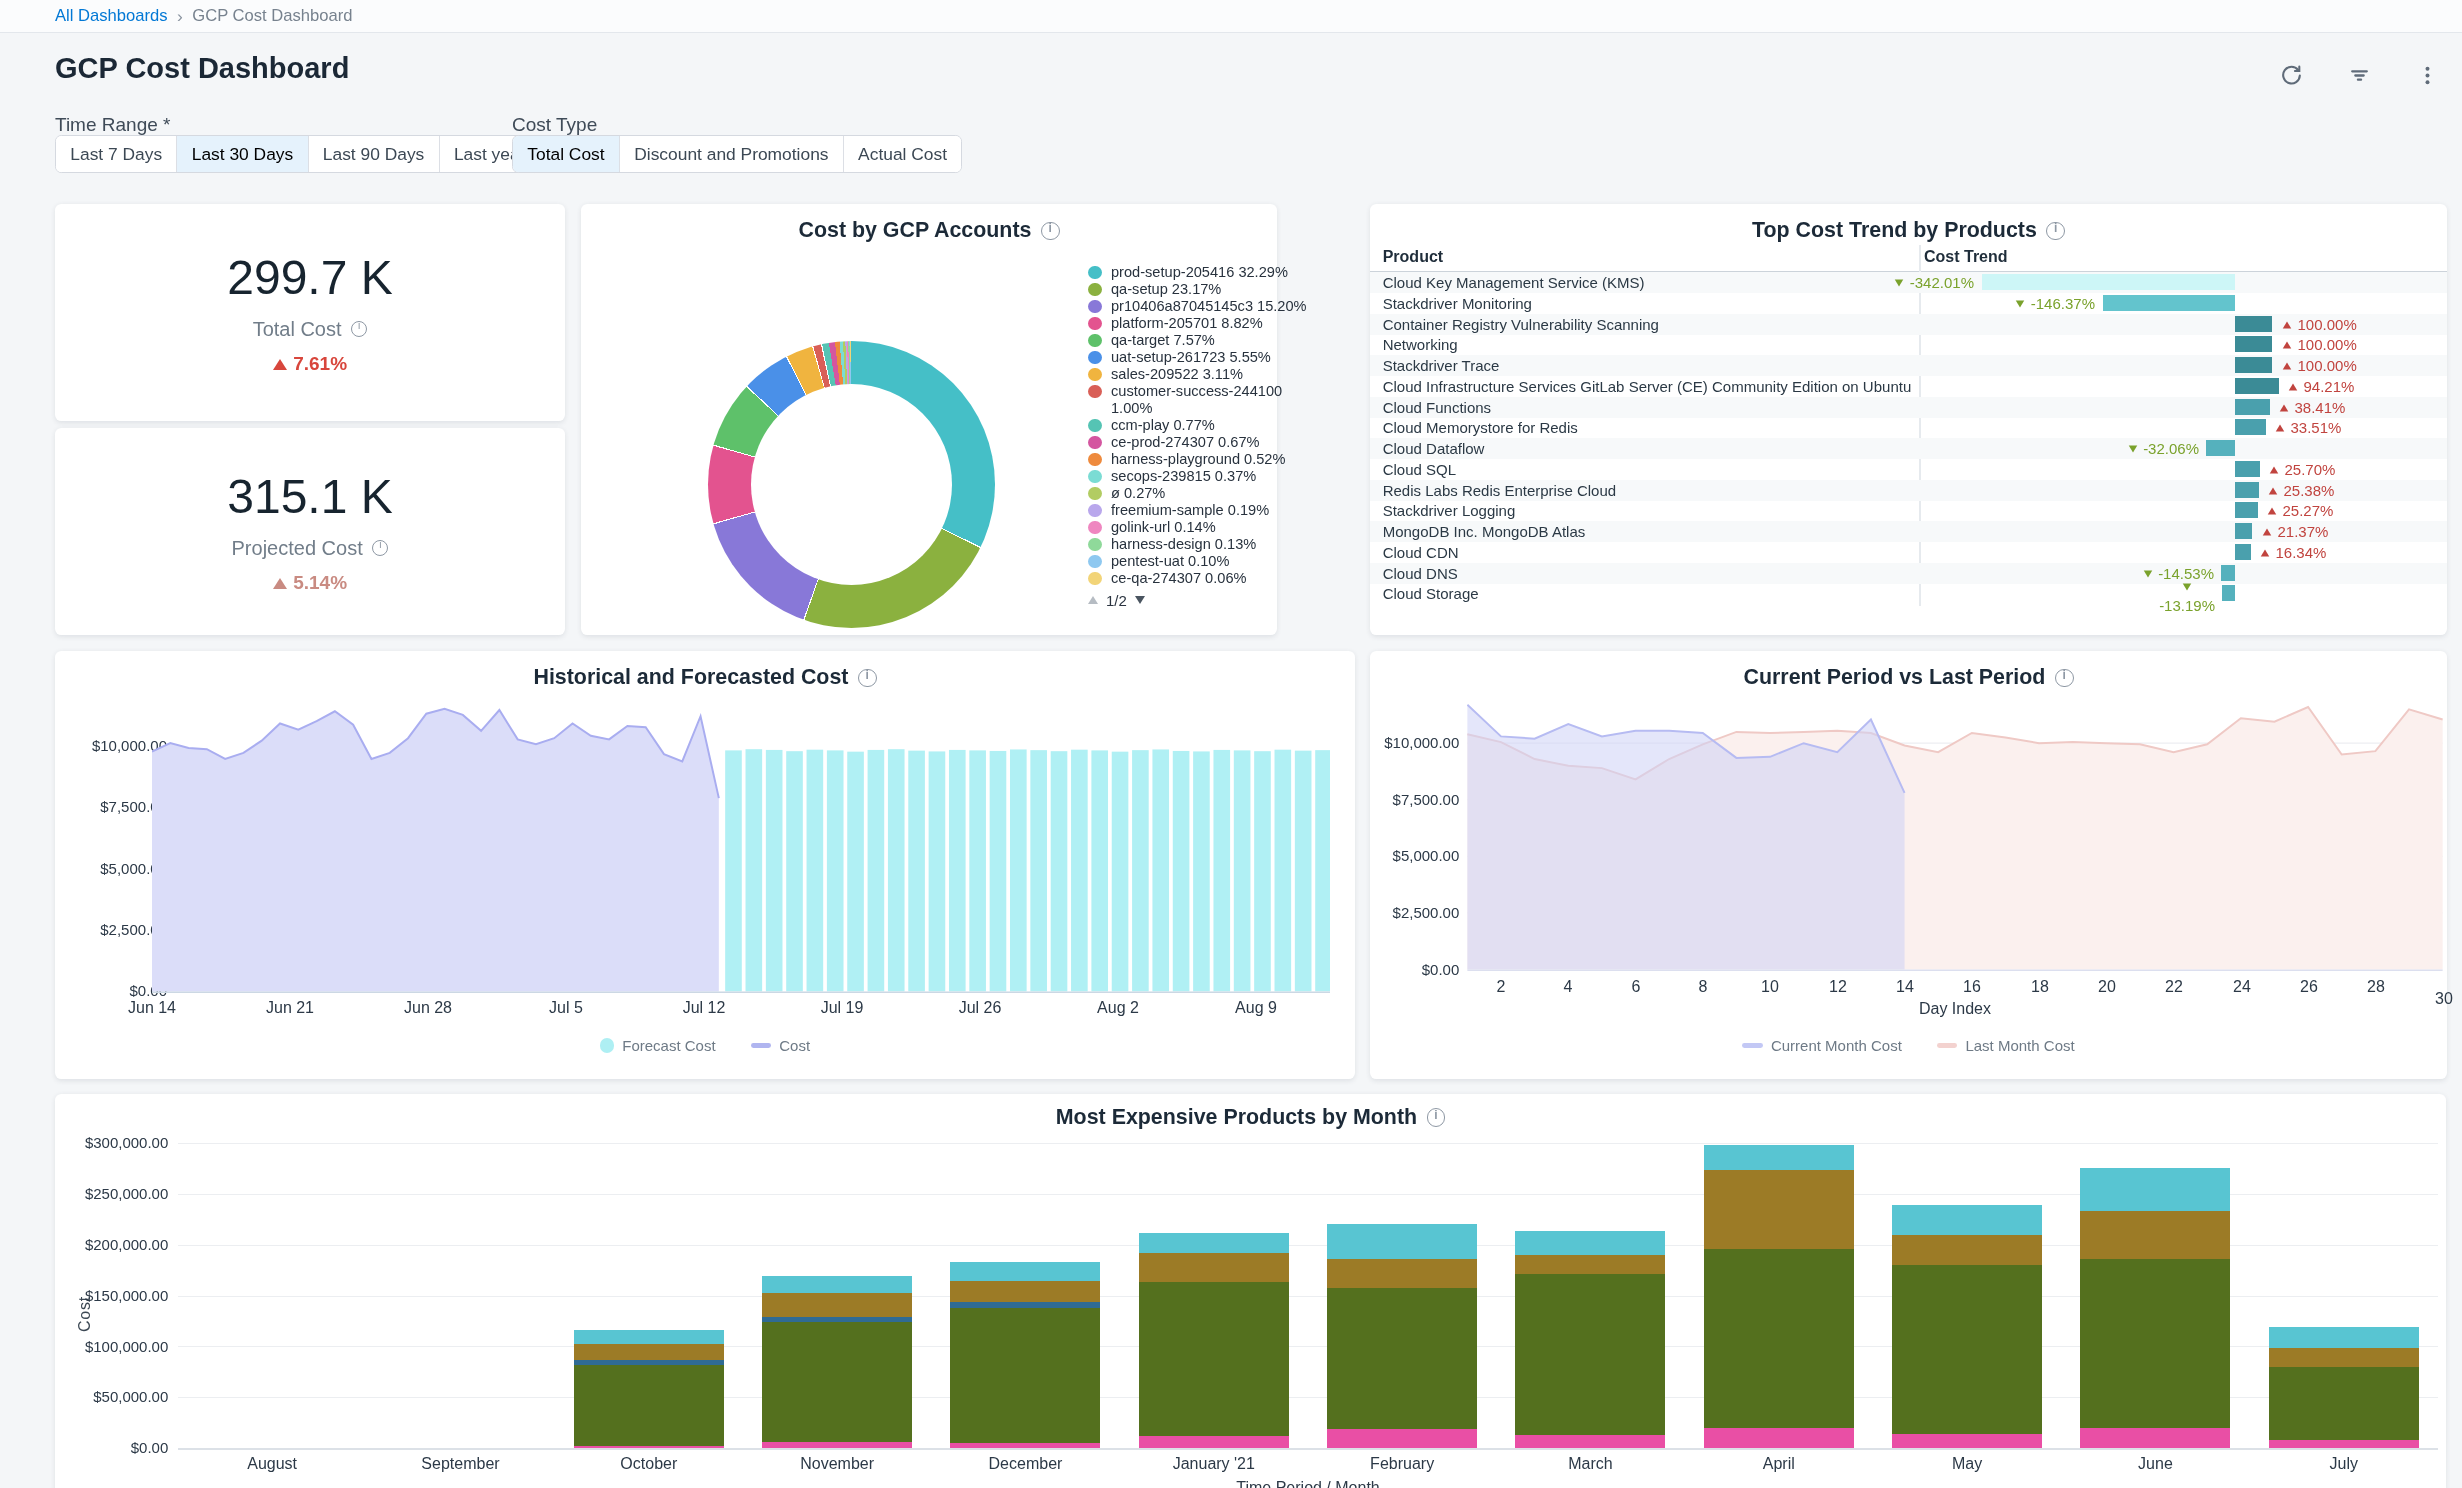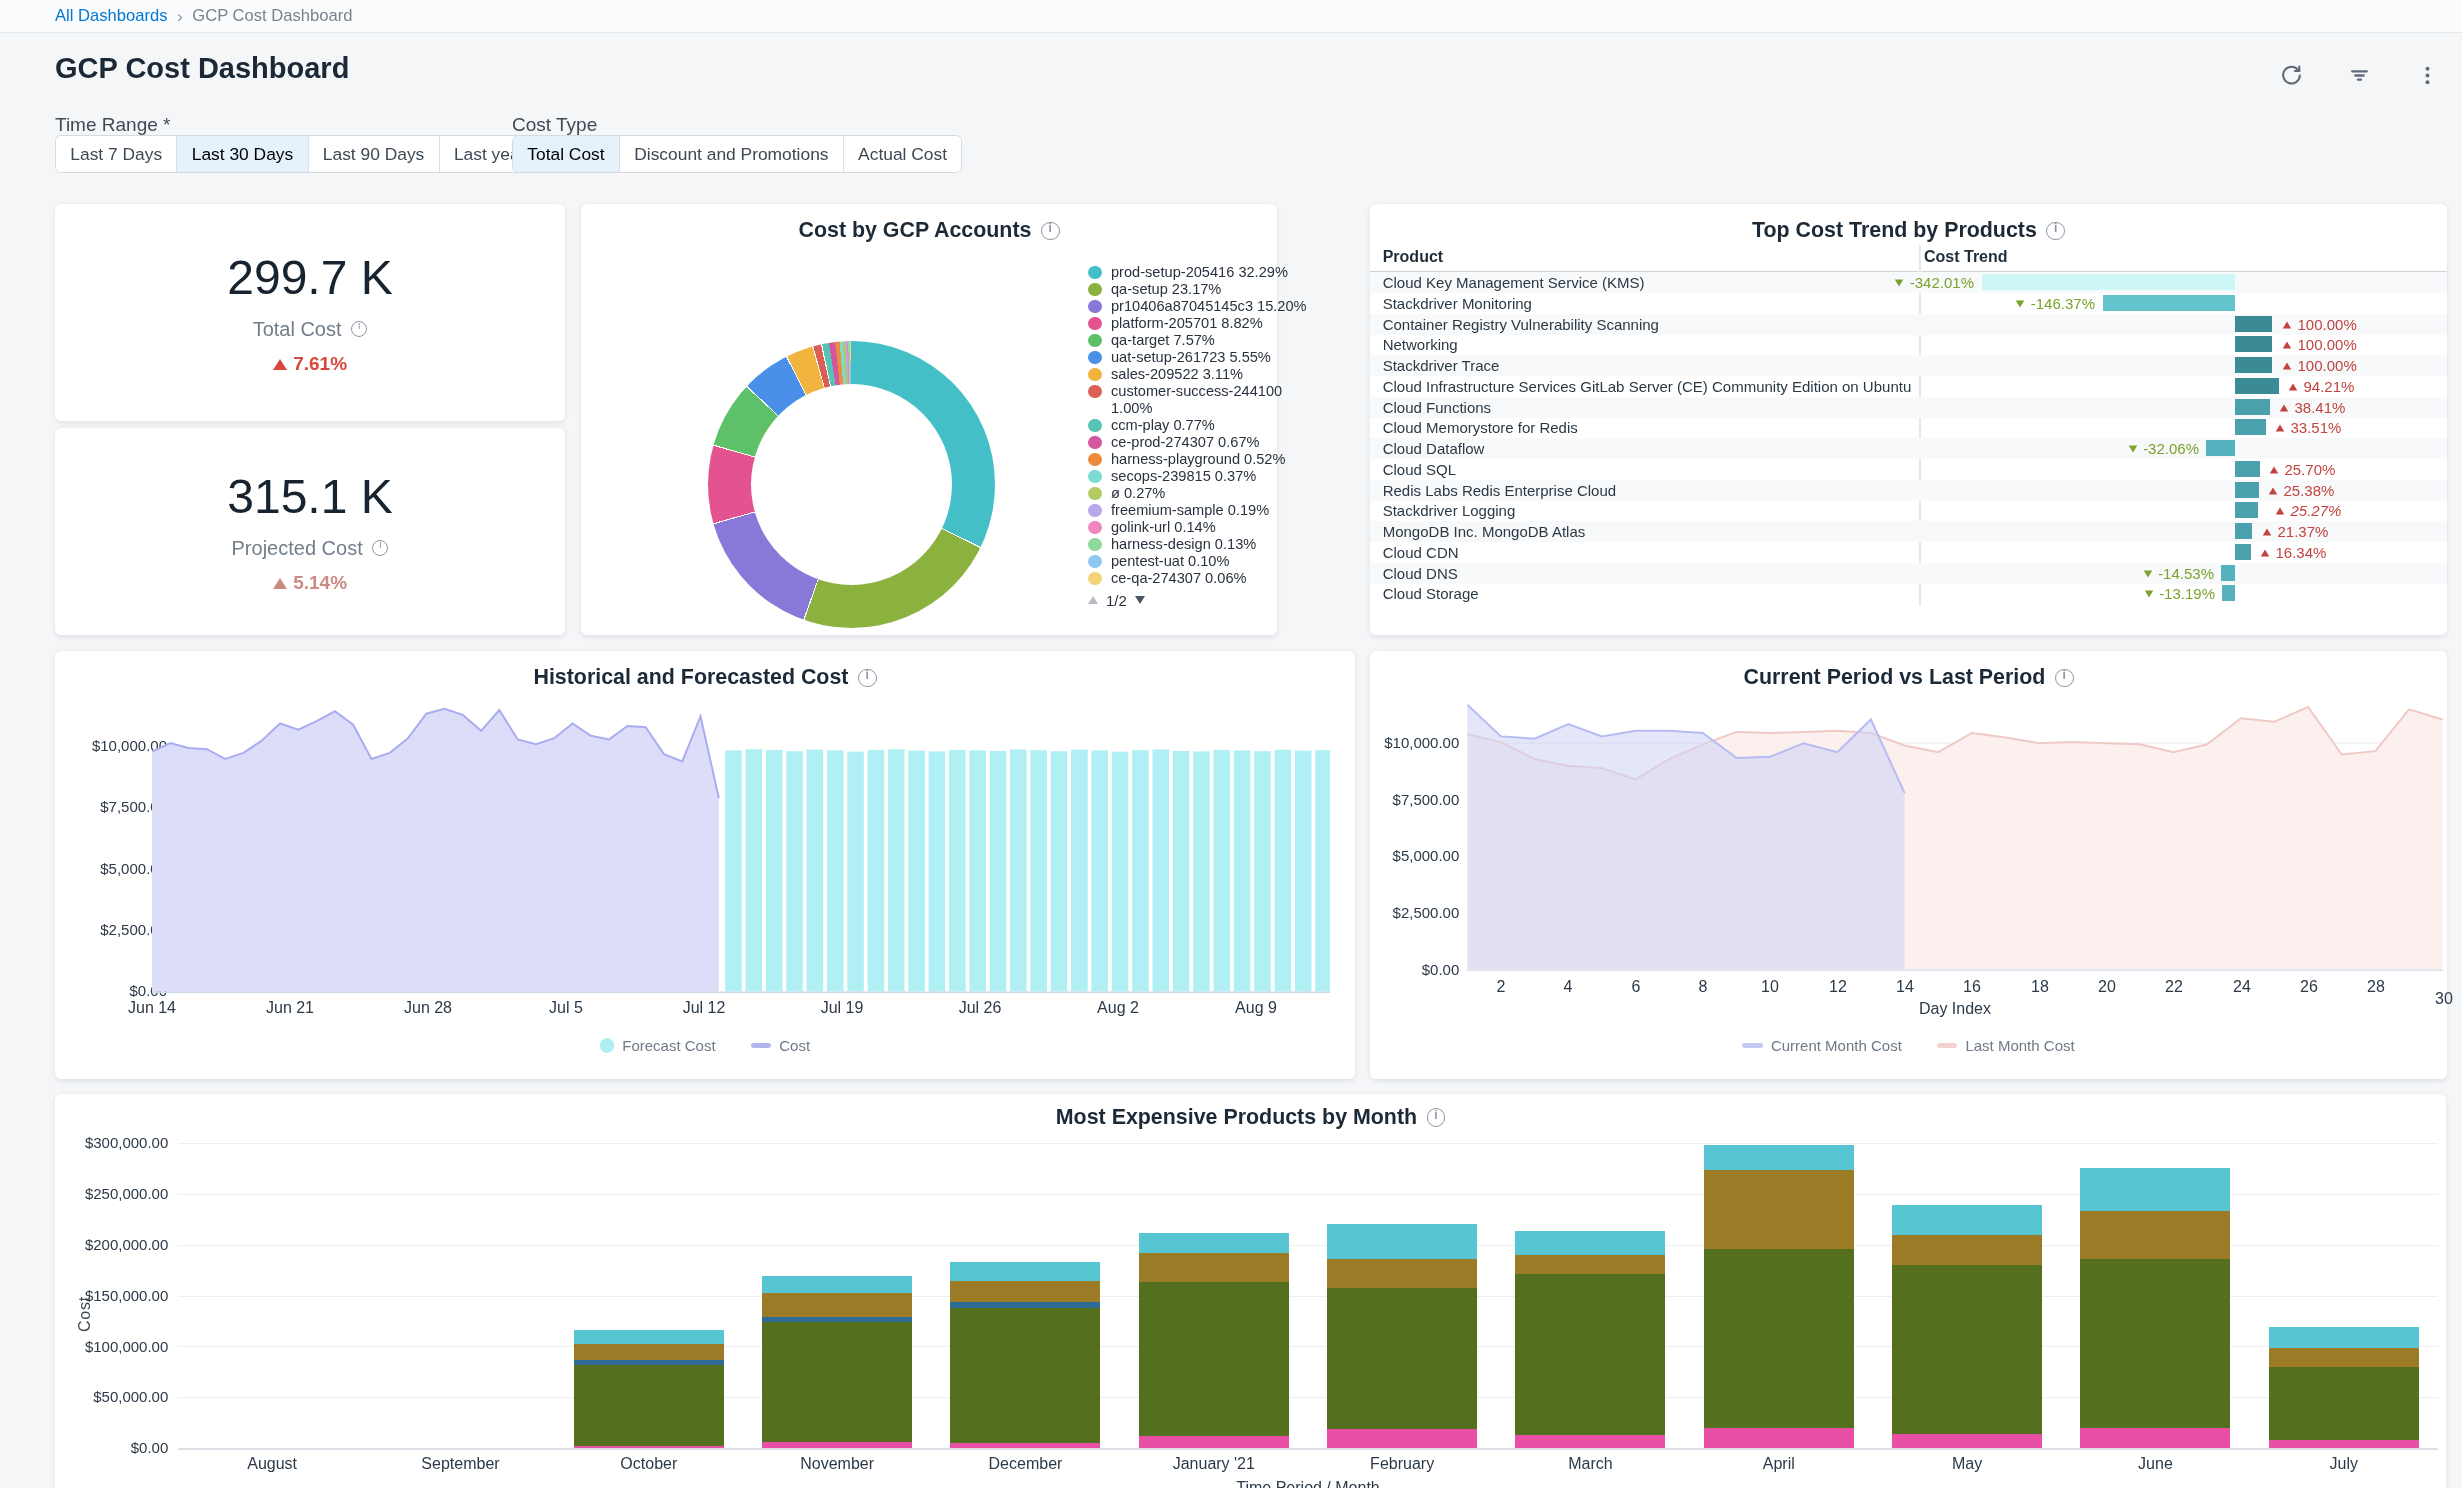--- a/index.html
+++ b/index.html
@@ -361,21 +361,21 @@
             <div class="tlabel pos" style="left: 349px;">
               <span class="tri tri-up"></span>
               <span>25.38%</span>
             </div>
           </div>
         </div>
         <div class="trow odd" style="top: 296px;">
           <div class="tcell-product">Stackdriver Logging</div>
           <div class="tcell-trend">
             <div class="tbar" style="background: rgb(74, 160, 173); width: 23px; left: 316px;"></div>
-            <div class="tlabel pos" style="left: 356px; font-style: italic;">
+            <div class="tlabel pos" style="left: 348px;">
               <span class="tri tri-up"></span>
               <span>25.27%</span>
             </div>
           </div>
         </div>
         <div class="trow even" style="top: 317px; align-items: flex-end;">
           <div class="tcell-product">MongoDB Inc. MongoDB Atlas</div>
           <div class="tcell-trend">
             <div class="tbar" style="background: rgb(74, 160, 173); width: 17.4px; left: 316px;"></div>
             <div class="tlabel pos" style="left: 343px;">
@@ -401,21 +401,21 @@
             <div class="tlabel neg" style="right: 227px;">
               <span class="tri tri-down"></span>
               <span>-14.53%</span>
             </div>
           </div>
         </div>
         <div class="trow odd" style="top: 379px;">
           <div class="tcell-product">Cloud Storage</div>
           <div class="tcell-trend">
             <div class="tbar" style="background: rgb(85, 177, 189); width: 12.7px; left: 303px;"></div>
-            <div class="tlabel neg" style="right: 226px;">
+            <div class="tlabel neg" style="right: 226px; flex-direction: column;">
               <span class="tri tri-down"></span>
               <span>-13.19%</span>
             </div>
           </div>
         </div>
       </div>
   </div>
 
   <div class="card hist-card">
     <div class="card-title"><span class="ttl">

